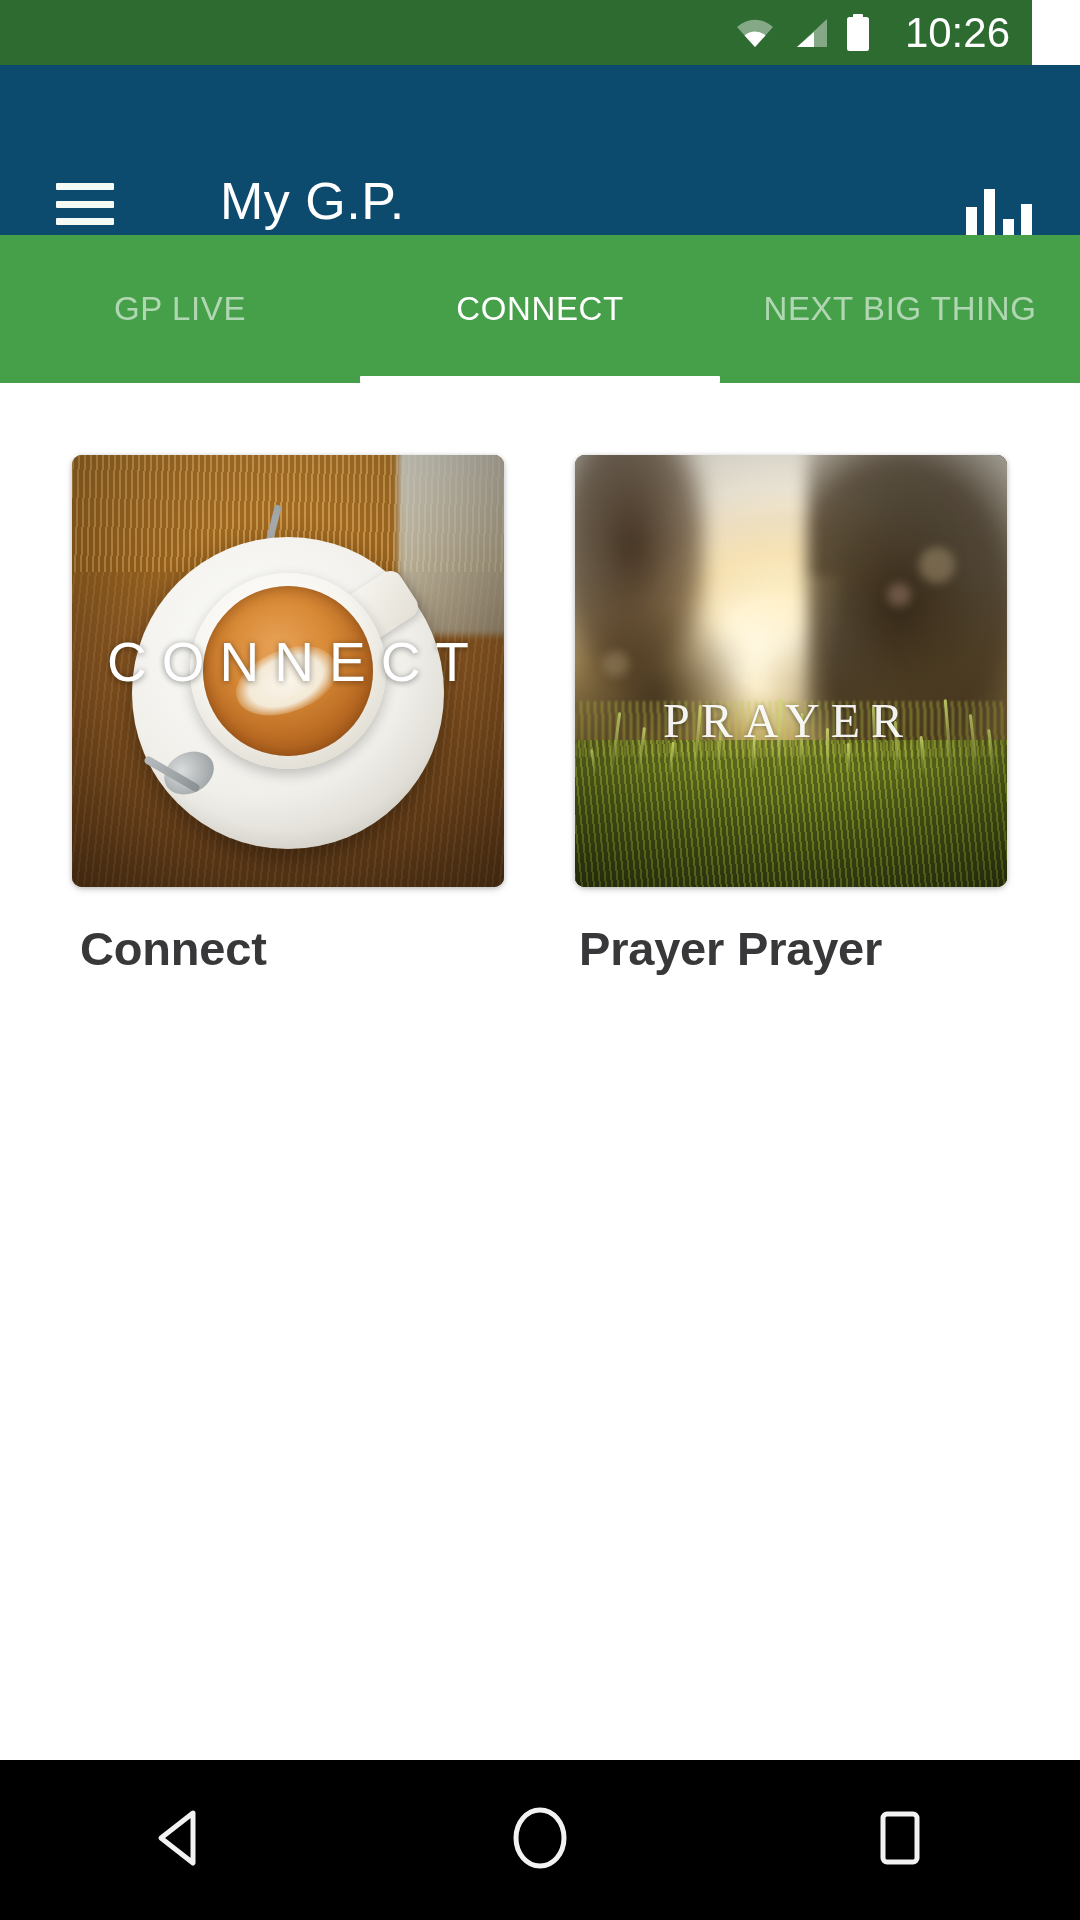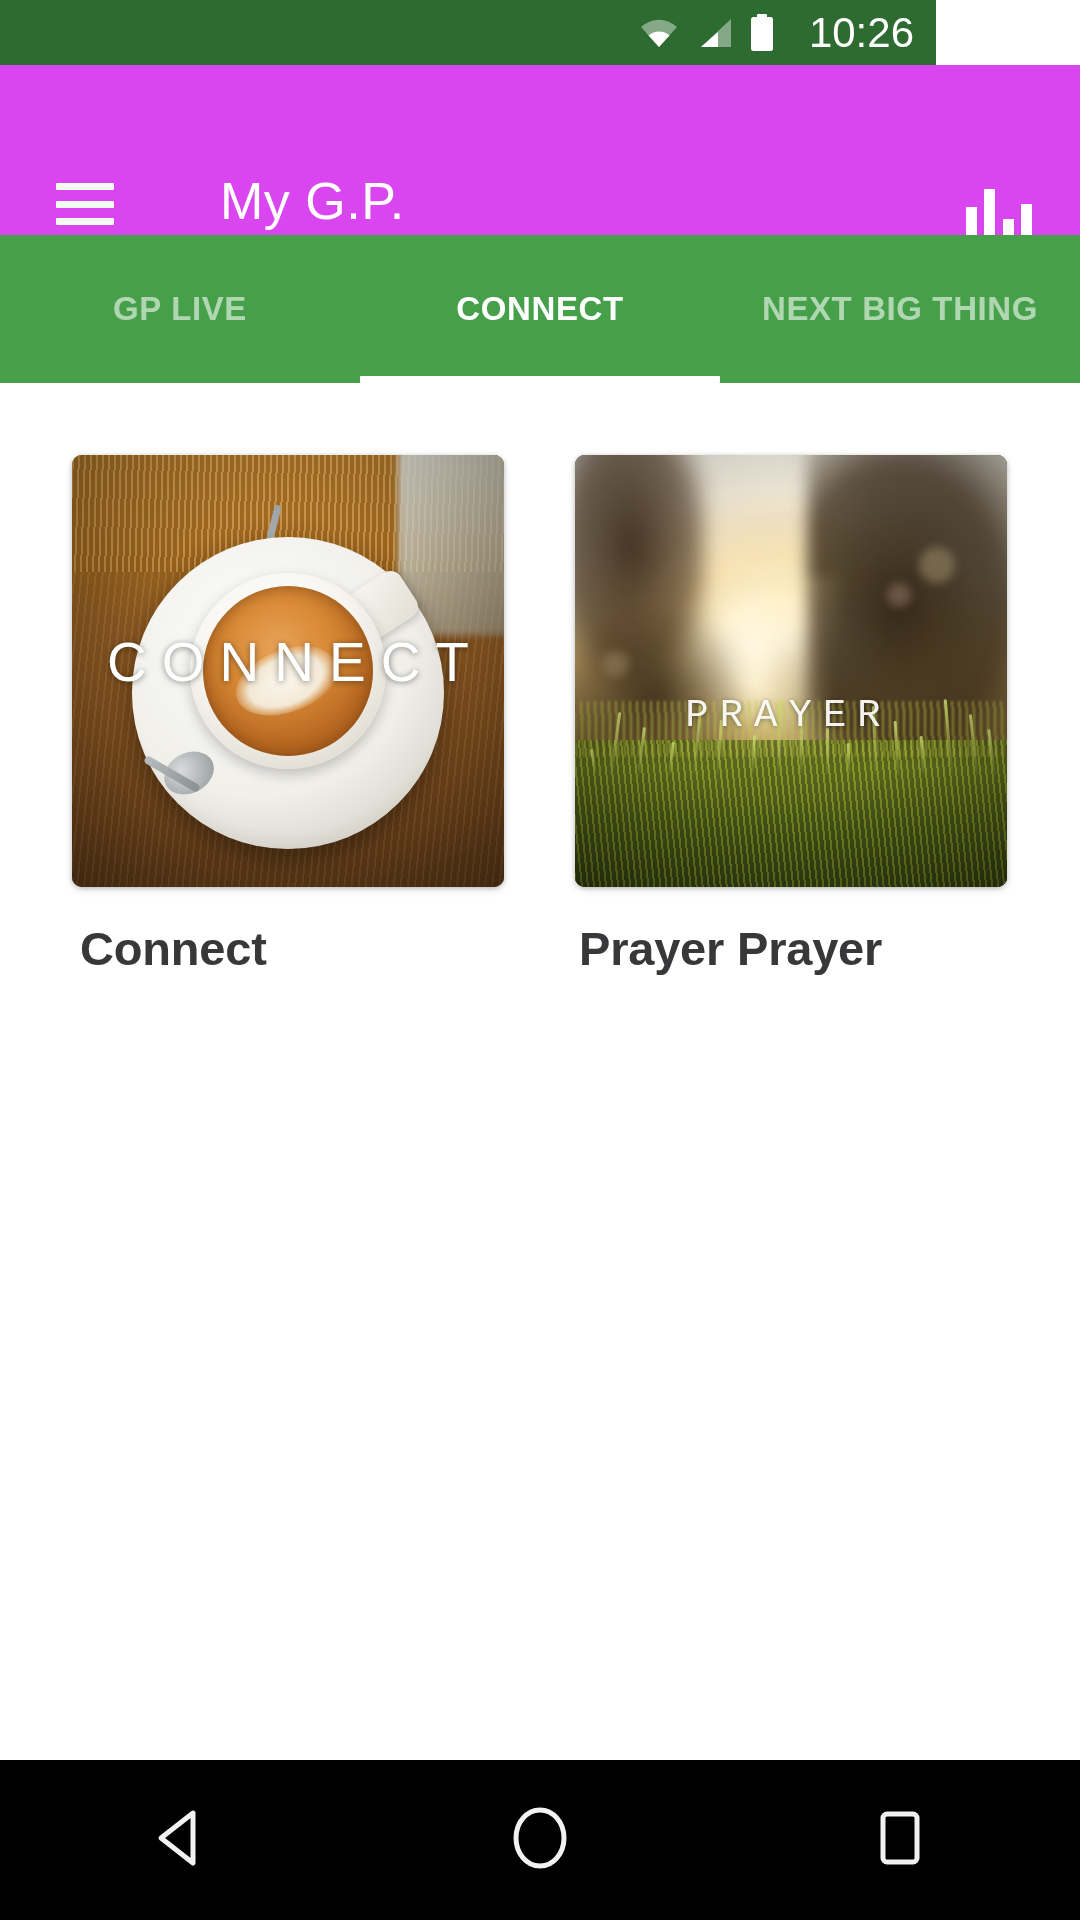--- a/index.html
+++ b/index.html
@@ -6,38 +6,38 @@
   html, body {
     width:1080px; height:1920px;
     background:#ffffff;
     font-family:"Liberation Sans", sans-serif;
     overflow:hidden;
   }
   #screen { position:relative; width:1080px; height:1920px; background:#fff; }
 
   
   .statusbar {
-    position:absolute; top:0; left:0; width:936px; height:65px;
+    position:absolute; top:0; left:0; width:1032px; height:65px;
     background:#2e6b30;
     display:flex; align-items:center; justify-content:flex-end;
     padding-right:22px;
   }
   .sb-icons { display:flex; align-items:center; gap:16px; }
   .icon-wifi { width:40px; height:32px; position:relative; }
   .icon-signal { width:38px; height:32px; position:relative; }
   .icon-batt { width:26px; height:38px; position:relative; }
   .sb-time {
     color:#ffffff; font-size:42px; letter-spacing:0px;
     margin-left:18px; line-height:1; font-weight:400;
   }
 
   
   .appbar {
     position:absolute; top:65px; left:0; width:1080px; height:190px;
-    background:#d946ef;
+    background:#0c4a6e;
   }
   .hamburger {
     position:absolute; left:56px; top:118px;
     width:58px; height:42px;
     display:flex; flex-direction:column; justify-content:space-between;
     cursor:pointer;
   }
   .hamburger span { display:block; height:7px; background:#f4fbf4; border-radius:1px; }
   .app-title {
     position:absolute; left:220px; top:106px;
@@ -61,21 +61,21 @@
     position:absolute; top:235px; left:0; width:1080px; height:148px;
     background:#45a049;
     display:flex; align-items:stretch;
   }
   .tab {
     flex:1 1 0; display:flex; align-items:center; justify-content:center;
     text-align:center; cursor:pointer; padding:0 10px;
     position:relative;
   }
   .tab-label {
-    font-size:33px; font-weight:700; letter-spacing:0.6px;
+    font-size:33px; font-weight:400; letter-spacing:0.6px;
     color:rgba(255,255,255,0.58); line-height:44px;
   }
   .tab.active .tab-label { color:#ffffff; }
   .tab-indicator {
     position:absolute; bottom:0; left:50%; transform:translateX(-50%);
     width:360px; height:7px; background:#ffffff; border-radius:1px;
   }
   .bar-shadow {
     position:absolute; top:383px; left:0; width:1080px; height:18px;
     background:linear-gradient(to bottom, rgba(0,0,0,0.22), rgba(0,0,0,0));
@@ -255,22 +255,22 @@
   .ps-blades i {
     position:absolute; bottom:0; width:3px; border-radius:2px;
     background:linear-gradient(180deg, rgba(205,220,110,0.85), rgba(110,130,40,0.2));
   }
   .ps-vign { position:absolute; inset:0;
     background:radial-gradient(circle at 50% 46%, rgba(0,0,0,0) 46%, rgba(0,0,0,0.34) 100%); }
 
   .overlay-prayer {
     position:absolute; left:0; right:16px; top:56%;
     text-align:center; color:rgba(255,255,255,0.93);
-    font-family:Liberation Mono, monospace;
-    font-size:39px; letter-spacing:11px; text-indent:11px;
+    font-family:Liberation Serif, serif;
+    font-size:48px; letter-spacing:11px; text-indent:11px;
     text-shadow:0 1px 5px rgba(0,0,0,0.4); line-height:1;
   }
   .overlay-request {
     position:absolute; left:0; right:0; top:68%;
     text-align:center; color:rgba(255,255,255,0.90);
     font-family:"Liberation Serif", serif;
     font-size:38px; letter-spacing:5px; text-indent:5px;
     text-shadow:0 1px 5px rgba(0,0,0,0.4); line-height:1;
   }
 

